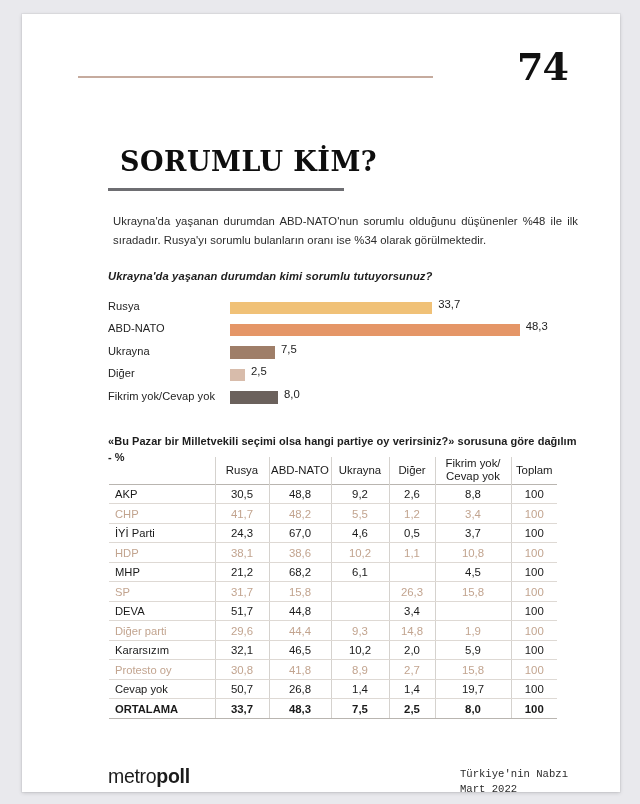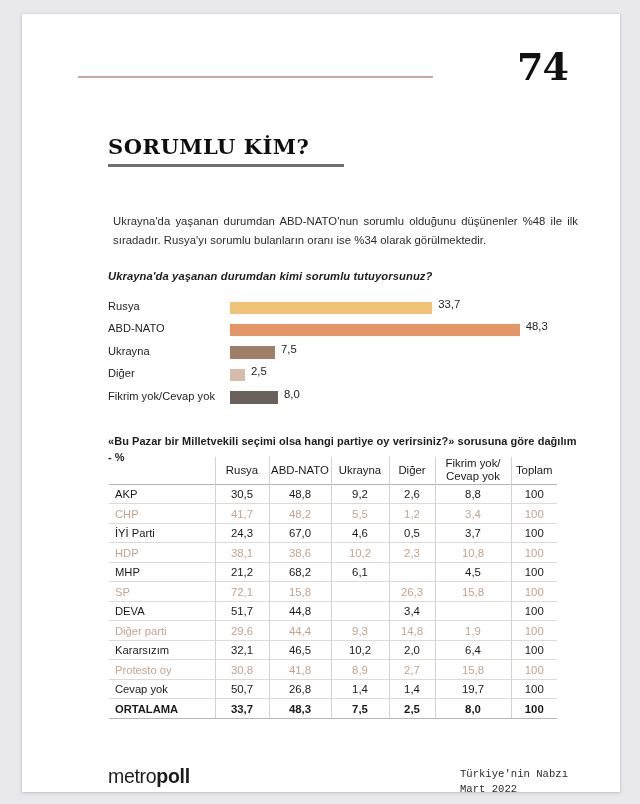--- a/index.html
+++ b/index.html
@@ -48,25 +48,25 @@
   }
 
   
   .title-wrap {
     position: absolute;
     left: 86px; top: 122px;
   }
   .title {
     font-family: "DejaVu Serif", "Liberation Serif", serif;
     font-weight: 700;
-    font-size: 21px;
+    font-size: 27px;
     line-height: 1.05;
     color: #0e0e0e;
     letter-spacing: 0.5px;
-    margin: 0;
+    margin: 12px;
     white-space: nowrap;
   }
   .title-rule {
     margin-top: 6px;
     width: 236px; height: 2.5px;
     background: #6e6e72;
   }
 
   
   .intro {
@@ -332,36 +332,36 @@
               <td>4,6</td>
               <td>0,5</td>
               <td>3,7</td>
               <td>100</td>
             </tr>
             <tr class="alt">
               <td class="party">HDP</td>
               <td>38,1</td>
               <td>38,6</td>
               <td>10,2</td>
-              <td>2,3</td>
+              <td>1,1</td>
               <td>10,8</td>
               <td>100</td>
             </tr>
             <tr>
               <td class="party">MHP</td>
               <td>21,2</td>
               <td>68,2</td>
               <td>6,1</td>
               <td></td>
               <td>4,5</td>
               <td>100</td>
             </tr>
             <tr class="alt">
               <td class="party">SP</td>
-              <td>72,1</td>
+              <td>31,7</td>
               <td>15,8</td>
               <td></td>
               <td>26,3</td>
               <td>15,8</td>
               <td>100</td>
             </tr>
             <tr>
               <td class="party">DEVA</td>
               <td>51,7</td>
               <td>44,8</td>
@@ -378,21 +378,21 @@
               <td>14,8</td>
               <td>1,9</td>
               <td>100</td>
             </tr>
             <tr>
               <td class="party">Kararsızım</td>
               <td>32,1</td>
               <td>46,5</td>
               <td>10,2</td>
               <td>2,0</td>
-              <td>6,4</td>
+              <td>5,9</td>
               <td>100</td>
             </tr>
             <tr class="alt">
               <td class="party">Protesto oy</td>
               <td>30,8</td>
               <td>41,8</td>
               <td>8,9</td>
               <td>2,7</td>
               <td>15,8</td>
               <td>100</td>

